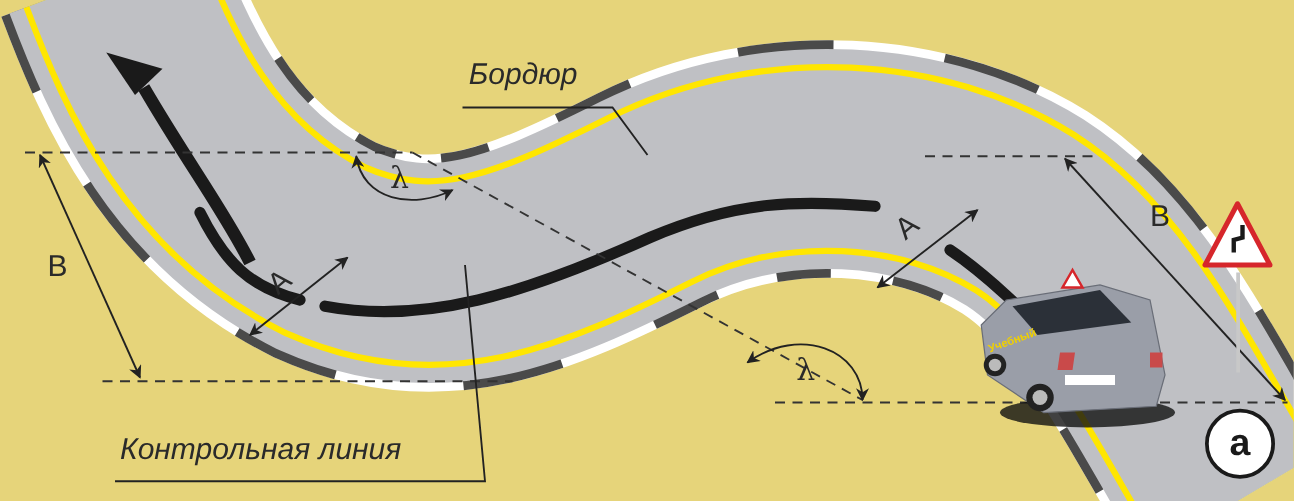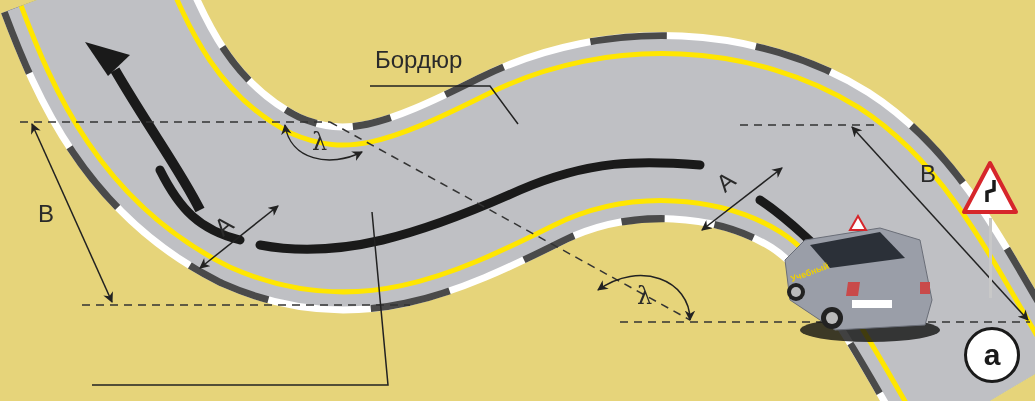--- a/index.html
+++ b/index.html
@@ -1,20 +1,20 @@
 <!DOCTYPE html>
 <html><head>
 <meta charset="utf-8">
 <style>
   html, body { margin: 0; padding: 0; }
   body { width: 1035px; height: 401px; overflow: hidden; background: #e6d47a; }
   #stage { position: relative; width: 1035px; height: 401px; background: #e6d47a; }
   svg { position: absolute; left: 0; top: 0; }
   .lbl { position: absolute; font-family: "Liberation Sans", sans-serif; color: #2a2a2a; white-space: nowrap; }
-  .lbl-italic { font-size: 24px; }
+  .lbl-italic { font-style: italic; font-size: 24px; }
   .lbl-dim { font-size: 24px; }
   .lbl-lambda { font-family: "DejaVu Serif", serif; font-size: 24px; }
   .badge { position: absolute; left: 964px; top: 327px; width: 56px; height: 56px; border-radius: 50%; background: #fff; border: 3px solid #1a1a1a; box-sizing: border-box; display: flex; align-items: center; justify-content: center; font-family: "Liberation Sans", sans-serif; font-weight: bold; font-size: 30px; color: #1a1a1a; }
 </style>
 </head>
 <body>
 
 <div id="stage">
   <svg width="1035" height="401" viewBox="0 0 1035 401">
     <defs>
@@ -81,20 +81,21 @@
     </g>
 
     <g>
       <rect x="989" y="218" width="3" height="80" fill="#c8c8c8"></rect>
       <polygon points="990,163 964,212 1016,212" fill="#fff" stroke="#d6262b" stroke-width="4" stroke-linejoin="round"></polygon>
       <path d="M 987 202 L 987 192 L 994 190 L 994 180" fill="none" stroke="#1a1a1a" stroke-width="3.5"></path>
     </g>
   </svg>
 
   <span class="lbl lbl-italic" style="left:375px; top:46px;">Бордюр</span>
+  <span class="lbl lbl-italic" style="left:96px; top:346px;">Контрольная линия</span>
 
   <span class="lbl lbl-dim" style="left:38px; top:200px;">B</span>
   <span class="lbl lbl-dim" style="left:920px; top:160px;">B</span>
   <span class="lbl lbl-dim" style="left:216px; top:212px; transform:rotate(-40deg);">A</span>
   <span class="lbl lbl-dim" style="left:718px; top:168px; transform:rotate(-40deg);">A</span>
 
   <span class="lbl lbl-lambda" style="left:312px; top:128px;">λ</span>
   <span class="lbl lbl-lambda" style="left:637px; top:282px;">λ</span>
 
   <div class="badge">

